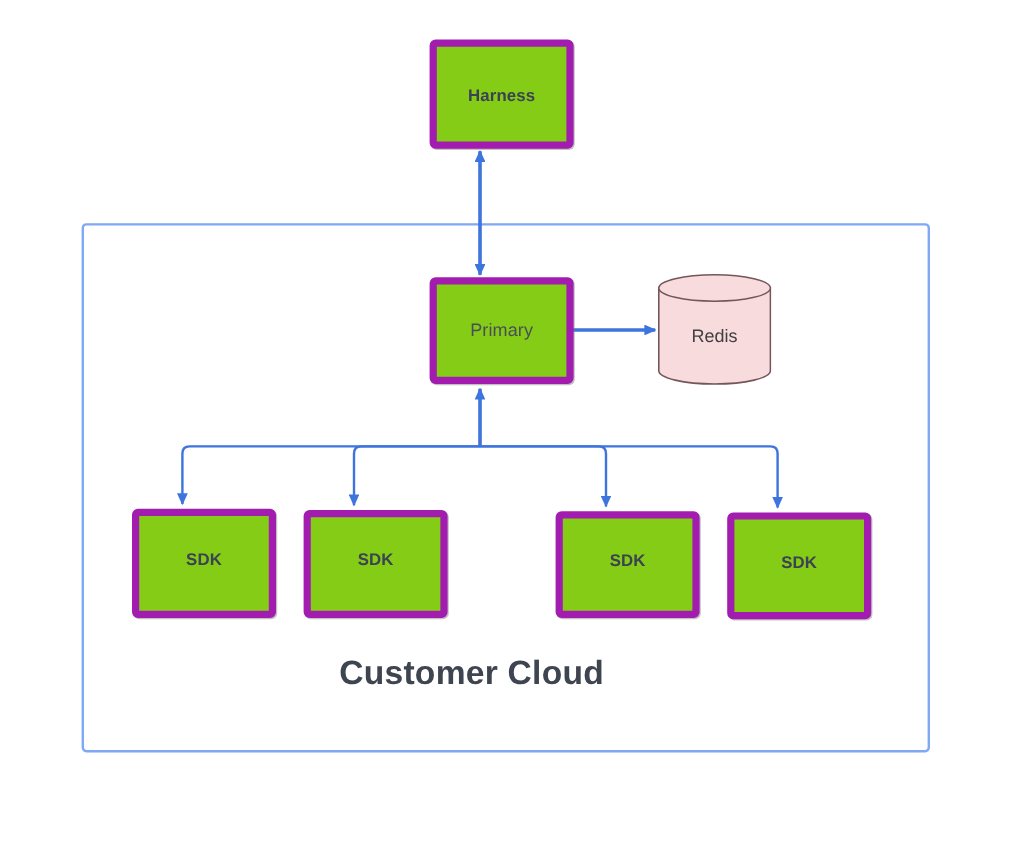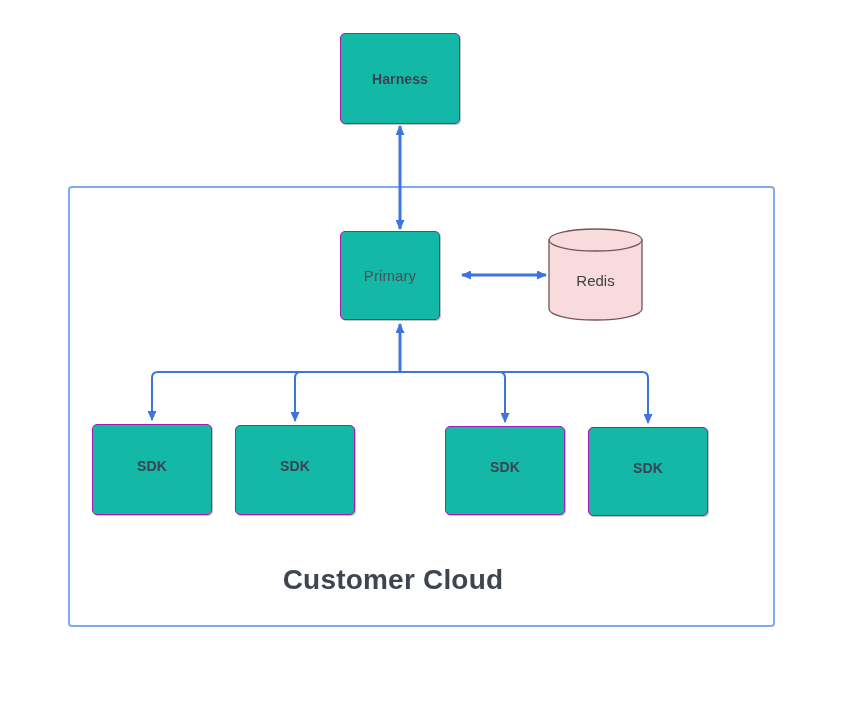--- a/index.html
+++ b/index.html
@@ -27,24 +27,25 @@
     pointer-events: none;
   }
   .node {
     position: absolute;
     box-sizing: border-box;
     display: flex;
     align-items: center;
     justify-content: center;
   }
   .box {
-    background: #14b8a6;
-    border: 1px solid #a21caf;
+    background: #84cc16;
+    border: 6px solid #a21caf;
     border-radius: 5px;
     box-shadow: 1px 1px 0 rgba(120,120,120,0.45);
+    margin-left: 18px;
   }
   .box-label {
     color: #3b4252;
     font-size: 14px;
     line-height: 1;
     letter-spacing: 0.1px;
   }
   .label-bold {
     font-weight: bold;
   }
@@ -57,21 +58,21 @@
   #node-harness {
     left: 340px;
     top: 33px;
     width: 120px;
     height: 91px;
   }
   
   #node-primary {
     left: 340px;
     top: 231px;
-    width: 100px;
+    width: 120px;
     height: 89px;
   }
   
   #node-sdk-1 { left: 92px;  top: 424px; width: 120px; height: 91px; }
   #node-sdk-2 { left: 235px; top: 425px; width: 120px; height: 90px; }
   #node-sdk-3 { left: 445px; top: 426px; width: 120px; height: 89px; }
   #node-sdk-4 { left: 588px; top: 427px; width: 120px; height: 89px; }
   .sdk-label {
     position: relative;
     top: -4px;
@@ -103,21 +104,21 @@
     width: 707px;
     height: 441px;
     box-sizing: border-box;
     border: 2px solid #7FA8F5;
     border-radius: 4px;
     background: transparent;
   }
   #customer-cloud-title {
     position: absolute;
     left: 68px;
-    top: 564px;
+    top: 545px;
     width: 650px;
     text-align: center;
     font-size: 28px;
     font-weight: bold;
     color: #3f4550;
     letter-spacing: 0.2px;
   }
 </style>
 </head>
 <body>

